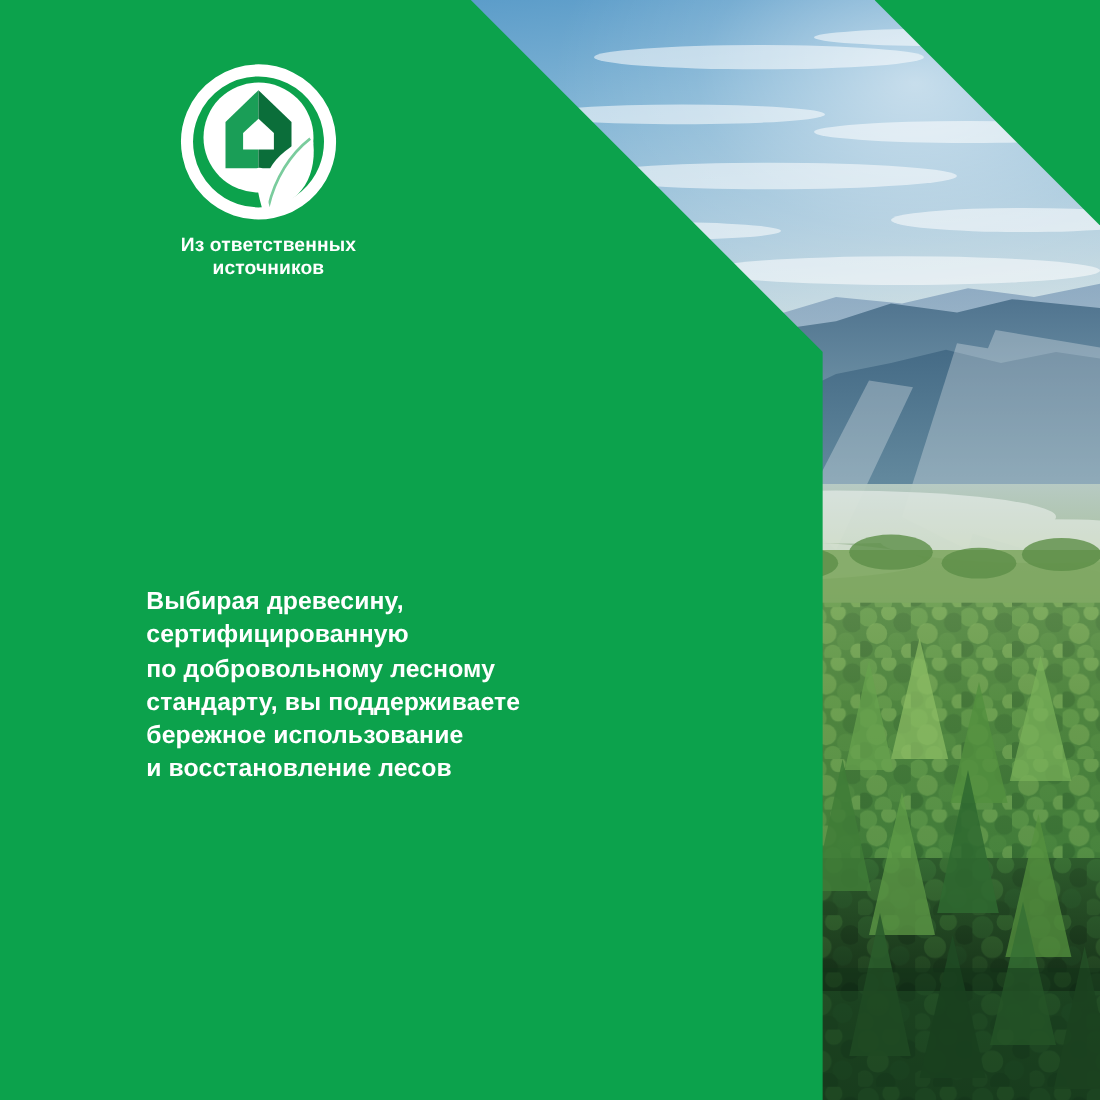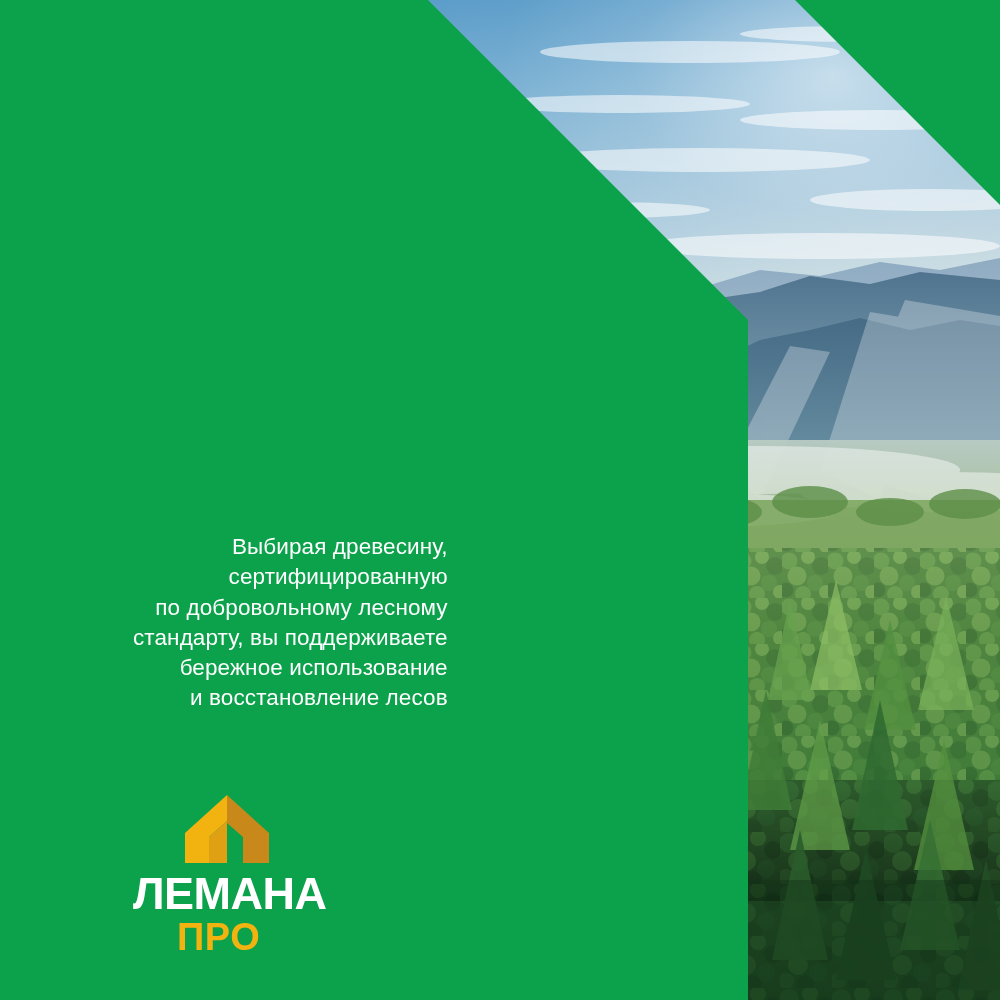--- a/index.html
+++ b/index.html
@@ -66,25 +66,24 @@
     line-height:1.07;
     letter-spacing:-0.3px;
     white-space:pre-line;
   }
 
   
   #body-copy {
     position:absolute; top:532px; left:133px;
     color:#ffffff;
     font-size:22.5px;
-    font-weight:normal;
+    font-weight:bold;
     line-height:1.345;
     letter-spacing:0.1px;
     white-space:pre-line;
-    text-align:right;
   }
 
   
   #brand { position:absolute; top:793px; left:133px; width:200px; }
   #brand-house { width:92px; height:72px; margin-left:48px; display:block; }
   #brand-name {
     margin-top:6px;
     color:#ffffff;
     font-size:45px;
     font-weight:bold;
@@ -244,40 +243,52 @@
 
       <rect x="400" y="880" width="600" height="120" fill="#123219" opacity="0.45"></rect>
     </svg>
   </div>
 
   <div id="green-panel"></div>
   <div id="green-corner"></div>
 
   <div id="content">
 
+    <div id="badge">
+      <div id="badge-mark">
+        <svg viewBox="0 0 142 142" aria-hidden="true">
+
+          <path d="M71 6
+                   A65 65 0 1 1 25.1 117
+                   A65 65 0 0 1 71 6 Z" fill="none" stroke="#ffffff" stroke-width="11"></path>
+
+          <circle cx="71" cy="67" r="50" fill="#ffffff"></circle>
+
+          <path d="M71 24 L41 53 L41 95 L71 95 Z" fill="#1a9e57"></path>
+
+          <path d="M71 24 L101 53 L101 95 L71 95 Z" fill="#0b6e3a"></path>
+
+          <path d="M71 50 L57 63 L57 78 L85 78 L85 63 Z" fill="#ffffff"></path>
+
+          <path d="M57 63 L57 78 L50 78 L50 69 Z" fill="#0b6e3a" opacity="0.0"></path>
+
+          <path d="M78 132 C70 110 80 80 120 66 C126 100 110 128 78 132 Z" fill="#ffffff"></path>
+
+          <path d="M80 130 C86 104 100 82 118 68" fill="none" stroke="#0ca24c" stroke-width="2.4" opacity="0.55"></path>
+
+          <path d="M78 132 C74 118 72 108 72 98" fill="none" stroke="#ffffff" stroke-width="7" stroke-linecap="round"></path>
+        </svg>
+      </div>
+      <div id="badge-caption">Из ответственных
+источников</div>
+    </div>
 
 
     <p id="body-copy">Выбирая древесину,
 сертифицированную
 по добровольному лесному
 стандарту, вы поддерживаете
 бережное использование
 и восстановление лесов</p>
 
-    <div id="brand">
-      <div id="brand-house">
-        <svg viewBox="0 0 92 72" aria-hidden="true">
-
-          <path d="M46 2 L4 40 L4 70 L28 70 L28 44 L46 28 Z" fill="#f2b310"></path>
-
-          <path d="M46 2 L88 40 L88 70 L46 70 L46 44 L46 28 Z" fill="#c8891a"></path>
-
-          <path d="M28 44 L46 28 L46 70 L28 70 Z" fill="#e0a014"></path>
-
-          <path d="M46 30 L62 44 L62 70 L46 70 Z" fill="#0ca24c"></path>
-        </svg>
-      </div>
-      <div id="brand-name">ЛЕМАНА</div>
-      <div id="brand-sub">ПРО</div>
-    </div>
 
   </div>
 </div>
 
 </body></html>

